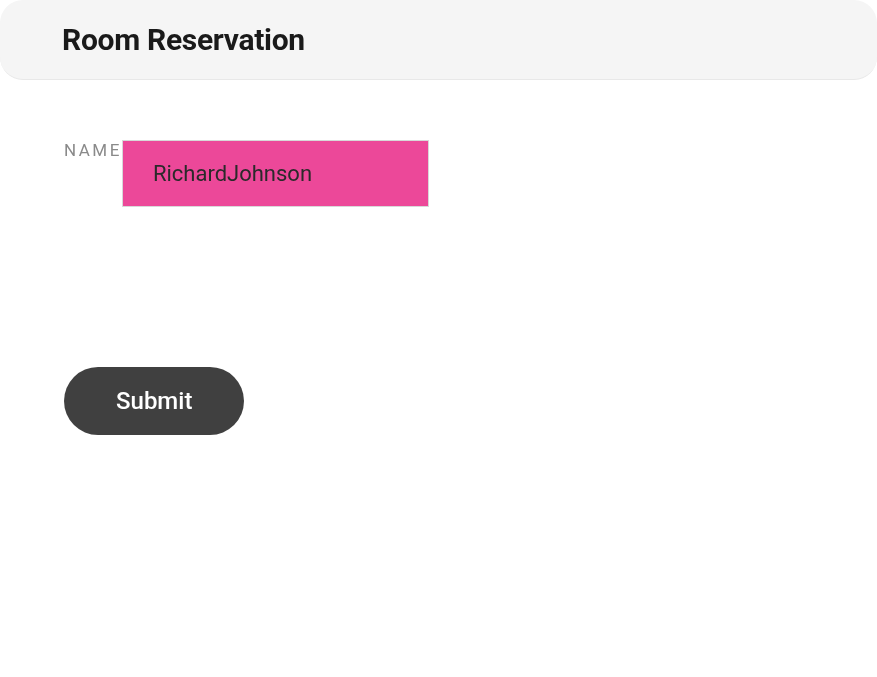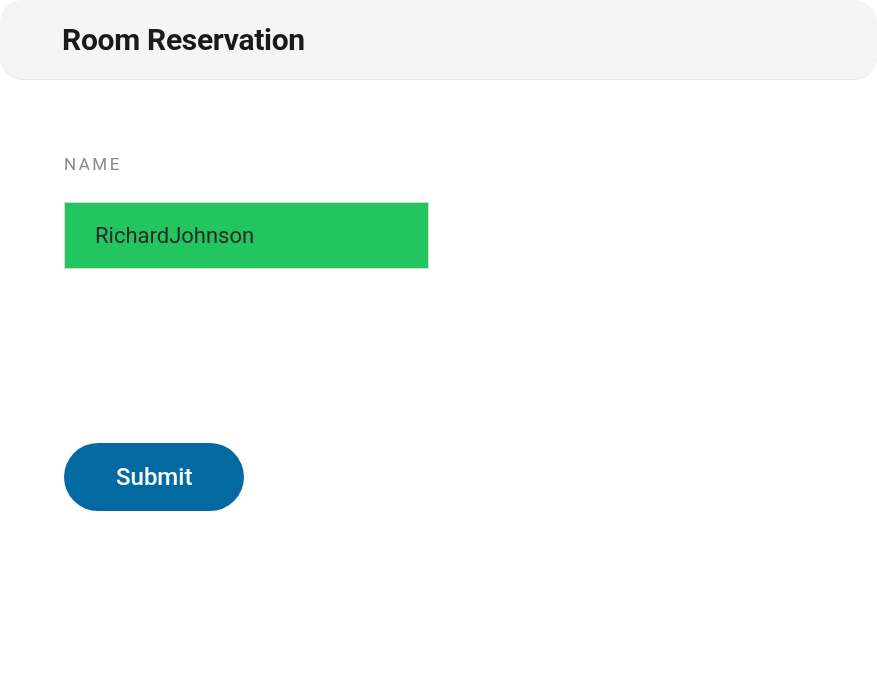--- a/index.html
+++ b/index.html
@@ -29,43 +29,42 @@
       padding: 60px 64px 40px 64px;
     }
     .form-row {
       display: flex;
       gap: 20px;
       margin-bottom: 80px;
     }
     .form-group {
       flex: 1;
       display: flex;
-      flex-direction: column;
-      margin-top: 14px;
+      flex-direction: row;
     }
     .form-label {
       font-size: 17px;
       font-weight: 400;
       color: #8a8a8a;
       letter-spacing: 2.5px;
       margin-bottom: 28px;
       text-transform: uppercase;
     }
     .form-input {
       border: 1px solid #d8d8d8;
       padding: 20px 30px;
       font-size: 22px;
       color: #2a2a2a;
-      background: #22c55e;
+      background: #ec4899;
       outline: none;
       font-family: inherit;
       width: 100%;
     }
     .submit-button {
-      background: #0369a1;
+      background: #404040;
       color: #ffffff;
       border: none;
       padding: 20px 52px;
       font-size: 24px;
       font-weight: 500;
       border-radius: 40px;
       cursor: pointer;
       font-family: inherit;
     }
     .label-spacer {

